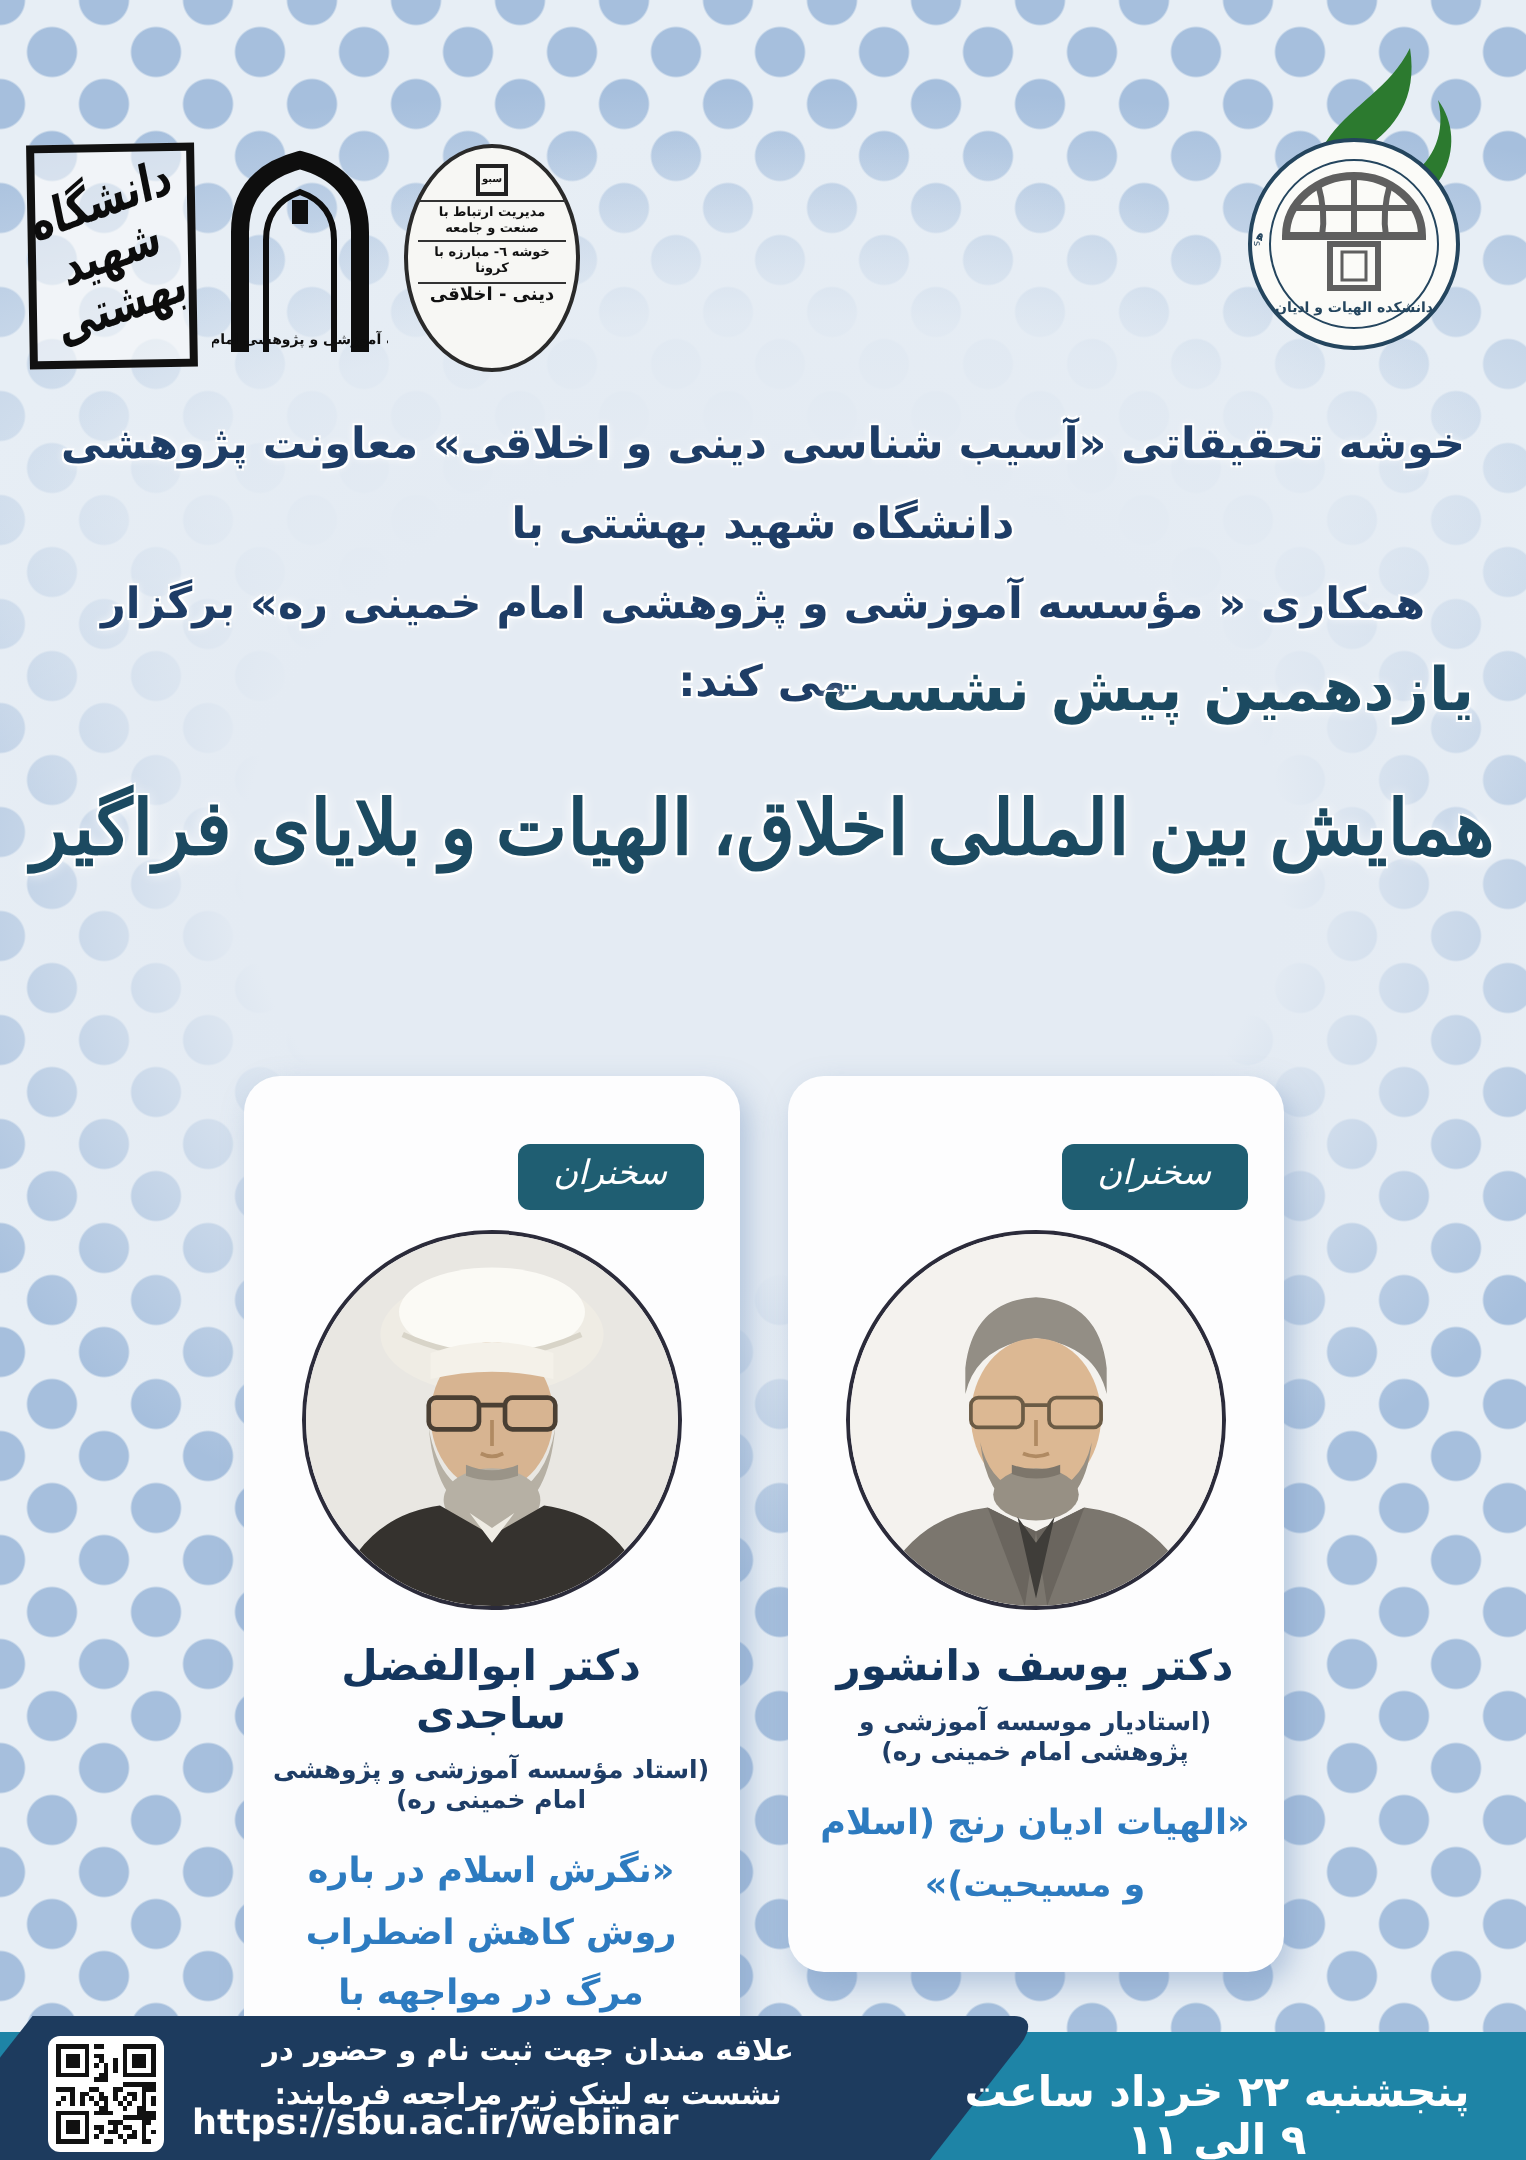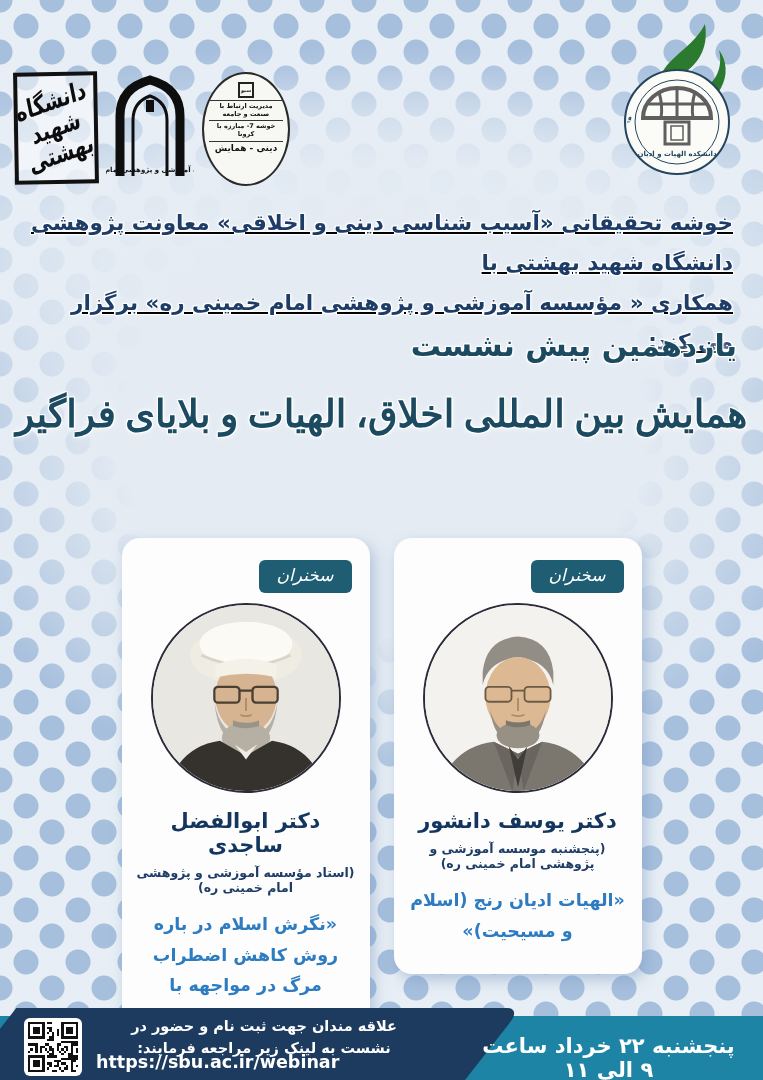--- a/index.html
+++ b/index.html
@@ -39,21 +39,21 @@
     justify-content:flex-start; padding-top:8px; gap:2px;
   }
   .stamp .mini-seal{ width:16px; height:16px; border:2px solid #222; font-size:5px; line-height:1;
      display:flex;align-items:center;justify-content:center; color:#111; font-weight:bold; overflow:hidden;}
   .stamp .ln{ font-size:6.5px; font-weight:bold; color:#111; text-align:center; line-height:1.25;
      border-top:1px solid #333; padding:1px 3px 0; width:74px;}
   .stamp .ln.big{ font-size:9px; border-bottom:none; border-top:1px solid #333;}
   .conf-logo{ top:22px; left:auto; right:10px; width:152px; height:172px; }
 
   
-  .header-block{ top:203px; left:0; right:0; padding:0 30px;text-decoration:underline; }
+  .header-block{ top:203px; left:0; right:0; text-align:center; padding:0 30px; }
   .header-block .hline{
     color:#1e3d66; font-weight:bold; font-size:21.5px; line-height:1.85;
     text-shadow:-1px -1px 0 #fff, 1px -1px 0 #fff, -1px 1px 0 #fff, 1px 1px 0 #fff, 0 0 5px #fff;
   }
 
   
   .kicker{
     top:328px; right:26px; color:#1c4a61; font-weight:bold; font-size:30px;
     text-shadow:-1px -1px 0 #fff, 1px -1px 0 #fff, -1px 1px 0 #fff, 1px 1px 0 #fff, 0 0 6px #fff;
   }
@@ -65,21 +65,21 @@
   }
 
   
   .cards-row{ top:538px; left:0; right:0; display:flex; justify-content:center;
     gap:24px; align-items:flex-start; direction:ltr; }
   .card{
     width:248px; background:#fdfdfe; border-radius:18px; direction:rtl;
     box-shadow:4px 6px 14px rgba(125,155,195,.5); padding:20px 14px 28px;
   }
   .badge{
-    width:fit-content; margin:2px 4px 10px auto; background:#1f5e72; color:#fff;
+    width:fit-content; margin:14px 4px 10px auto; background:#1f5e72; color:#fff;
     font-size:17px; padding:5px 18px 8px; border-radius:6px; font-style:italic;
     letter-spacing:1px;
   }
   .photo{
     width:190px; height:190px; margin:2px auto 0; border-radius:50%;
     border:2px solid #2b2b3a; overflow:hidden; background:#eee;
   }
   .photo svg{ display:block; width:100%; height:100%; }
   .spk-name{ margin-top:16px; text-align:center; color:#14365e; font-weight:bold; font-size:21px; }
   .spk-affil{ margin-top:8px; text-align:center; color:#1e3d66; font-weight:bold; font-size:12.5px; }
@@ -116,22 +116,22 @@
       <svg viewBox="0 0 88 118">
         <path d="M14,104 V44 Q14,16 44,8 Q74,16 74,44 V104" fill="none" stroke="#0e0e0e" stroke-width="9"></path>
         <path d="M27,104 V48 Q27,30 44,24 Q61,30 61,48 V104" fill="none" stroke="#0e0e0e" stroke-width="3"></path>
         <rect x="40" y="28" width="8" height="12" fill="#0e0e0e"></rect>
         <text x="44" y="100" text-anchor="middle" font-size="7" font-weight="bold" fill="#0e0e0e">مؤسسه آموزشی و پژوهشی امام خمینی</text>
       </svg>
     </div>
     <div class="stamp">
       <div class="mini-seal">سبو</div>
       <div class="ln">مدیریت ارتباط با صنعت و جامعه</div>
-      <div class="ln">خوشه 7- مبارزه با کرونا</div>
-      <div class="ln big">دینی - همایش</div>
+      <div class="ln">خوشه ٦- مبارزه با کرونا</div>
+      <div class="ln big">دینی - اخلاقی</div>
     </div>
   </div>
 
   <div class="layer conf-logo">
     <svg viewBox="0 0 152 172">
       <defs>
         <path id="ringTop" d="M30,100 A46,46 0 1 1 122,100"></path>
         <path id="ringBot" d="M26,98 A50,50 0 0 0 126,98"></path>
       </defs>
       <path d="M104,2 C94,22 76,30 64,46 C52,62 56,76 68,82 C64,70 70,60 82,52 C96,42 108,28 104,2 Z" fill="#2c7a2f"></path>
@@ -202,21 +202,21 @@
           <path d="M70,112 Q74,148 100,150 Q126,148 130,112 Q124,138 100,140 Q76,138 70,112 Z" fill="#979084"></path>
           <ellipse cx="100" cy="140" rx="23" ry="14" fill="#979084"></ellipse>
           <path d="M87,124 Q100,129 113,124 L113,129 Q100,134 87,129 Z" fill="#7d766b"></path>
           <path d="M12,200 Q30,152 74,147 L100,160 L126,147 Q170,152 188,200 Z" fill="#7b766e"></path>
           <path d="M74,147 L94,200 L100,160 Z" fill="#6a655e"></path>
           <path d="M126,147 L106,200 L100,160 Z" fill="#6a655e"></path>
           <path d="M90,152 L100,166 L110,152 L100,196 Z" fill="#3f3d39"></path>
         </svg>
       </div>
       <div class="spk-name">دکتر یوسف دانشور</div>
-      <div class="spk-affil">(پنجشنبه موسسه آموزشی و پژوهشی امام خمینی ره)</div>
+      <div class="spk-affil">(استادیار موسسه آموزشی و پژوهشی امام خمینی ره)</div>
       <div class="spk-talk">«الهیات ادیان رنج (اسلام و مسیحیت)»</div>
     </div>
   </div>
 
   <div class="layer teal-band"></div>
   <div class="layer navy-shape"></div>
 
   <div class="layer footer-content">
     <div class="qr-box">
       <svg viewBox="0 0 21 21" shape-rendering="crispEdges" fill="#111">

